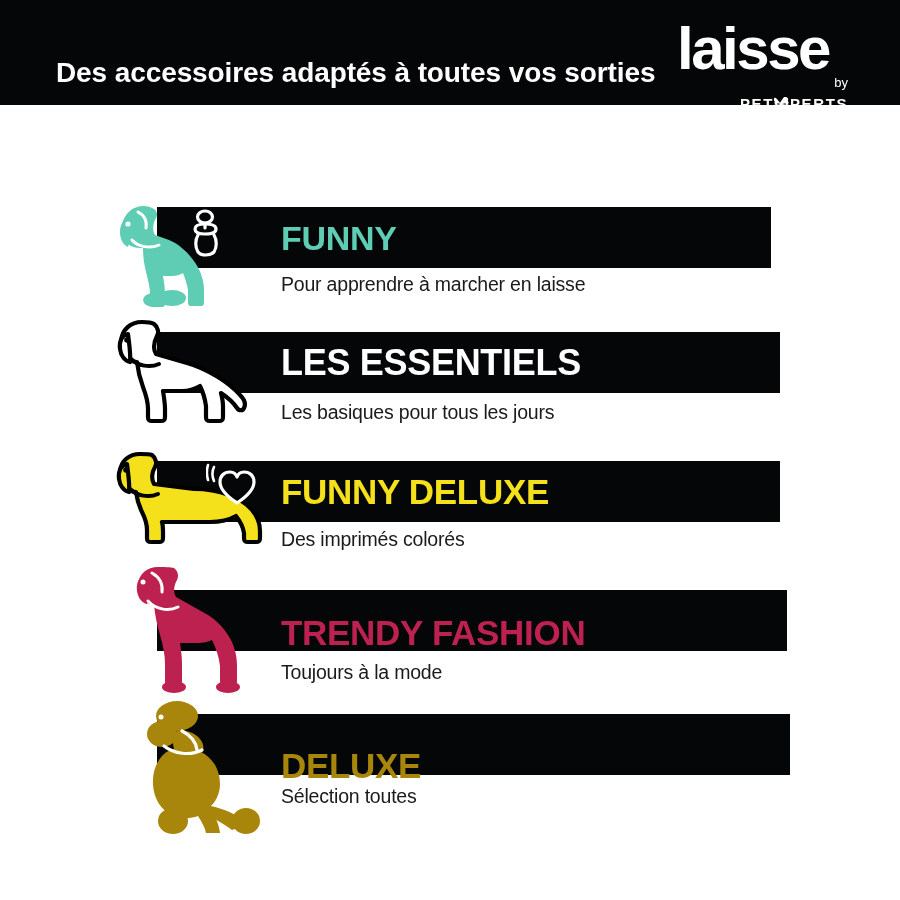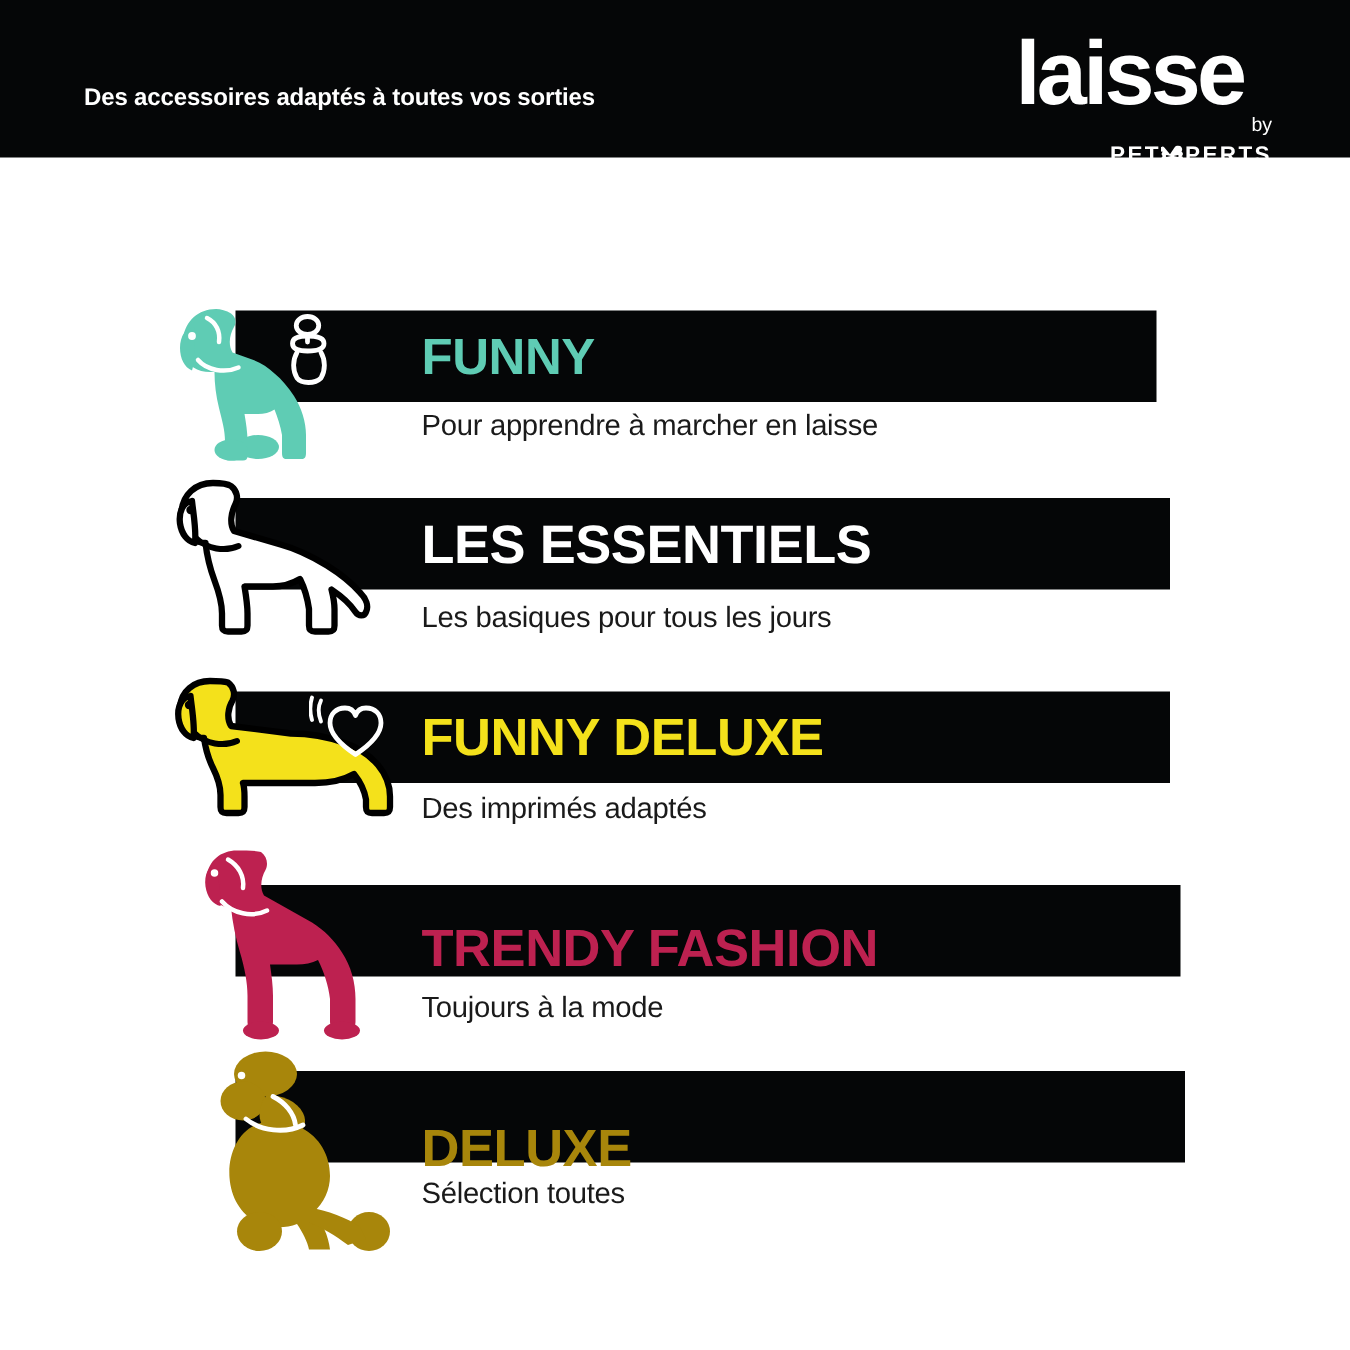--- a/index.html
+++ b/index.html
@@ -18,21 +18,21 @@
   
   #header-bar {
     position: absolute;
     left: 0; top: 0;
     width: 900px; height: 105px;
     background: #050607;
   }
   #header-title {
     position: absolute;
     left: 56px; top: 57px;
-    font-size: 16px;
+    font-size: 28px;
     font-weight: bold;
     color: #ffffff;
     letter-spacing: -0.1px;
     white-space: nowrap;
   }
   #brand-logo {
     position: absolute;
     right: 52px; top: 18px;
     width: 190px; height: 76px;
   }
@@ -234,21 +234,21 @@
       <path d="M31 42 C22 36 14 29 14 21 C14 15 18 11 24 11 C27.5 11 30 13 31 16
                C32 13 34.5 11 38 11 C44 11 48 15 48 21 C48 29 40 36 31 42 Z" fill="none" stroke="#ffffff" stroke-width="3.2" stroke-linejoin="round"></path>
       <g fill="none" stroke="#ffffff" stroke-width="2.6" stroke-linecap="round">
         <path d="M8 20 C6 15 6 10 8 6"></path>
         <path d="M2 19 C0.5 14 0.5 9 2 4"></path>
       </g>
     </svg>
   </div>
 
   <div class="cat-title" style="left: 281px; top: 472px; font-size: 35px; color: rgb(244, 225, 27);">FUNNY DELUXE</div>
-  <div class="cat-sub" style="left:281px; top:528px;">Des imprimés adaptés</div>
+  <div class="cat-sub" style="left:281px; top:528px;">Des imprimés colorés</div>
 </div>
 
 <div class="cat-row" id="row-trendy">
   <div class="cat-bar" style="left:157px; top:590px; width:630px; height:61px;"></div>
 
   <div class="dog-art" style="left:128px; top:563px; width:124px; height:131px;">
     <svg width="124" height="131" viewBox="0 0 124 131" aria-hidden="true">
       <g fill="#BD2150">
         <path d="M30 4 C19 4 11 11 10 21 C9 29 12 35 17 39 C20 41 23 42 26 42
                  C27 52 29 62 32 72 C35 82 37 92 37 101 L37 118

